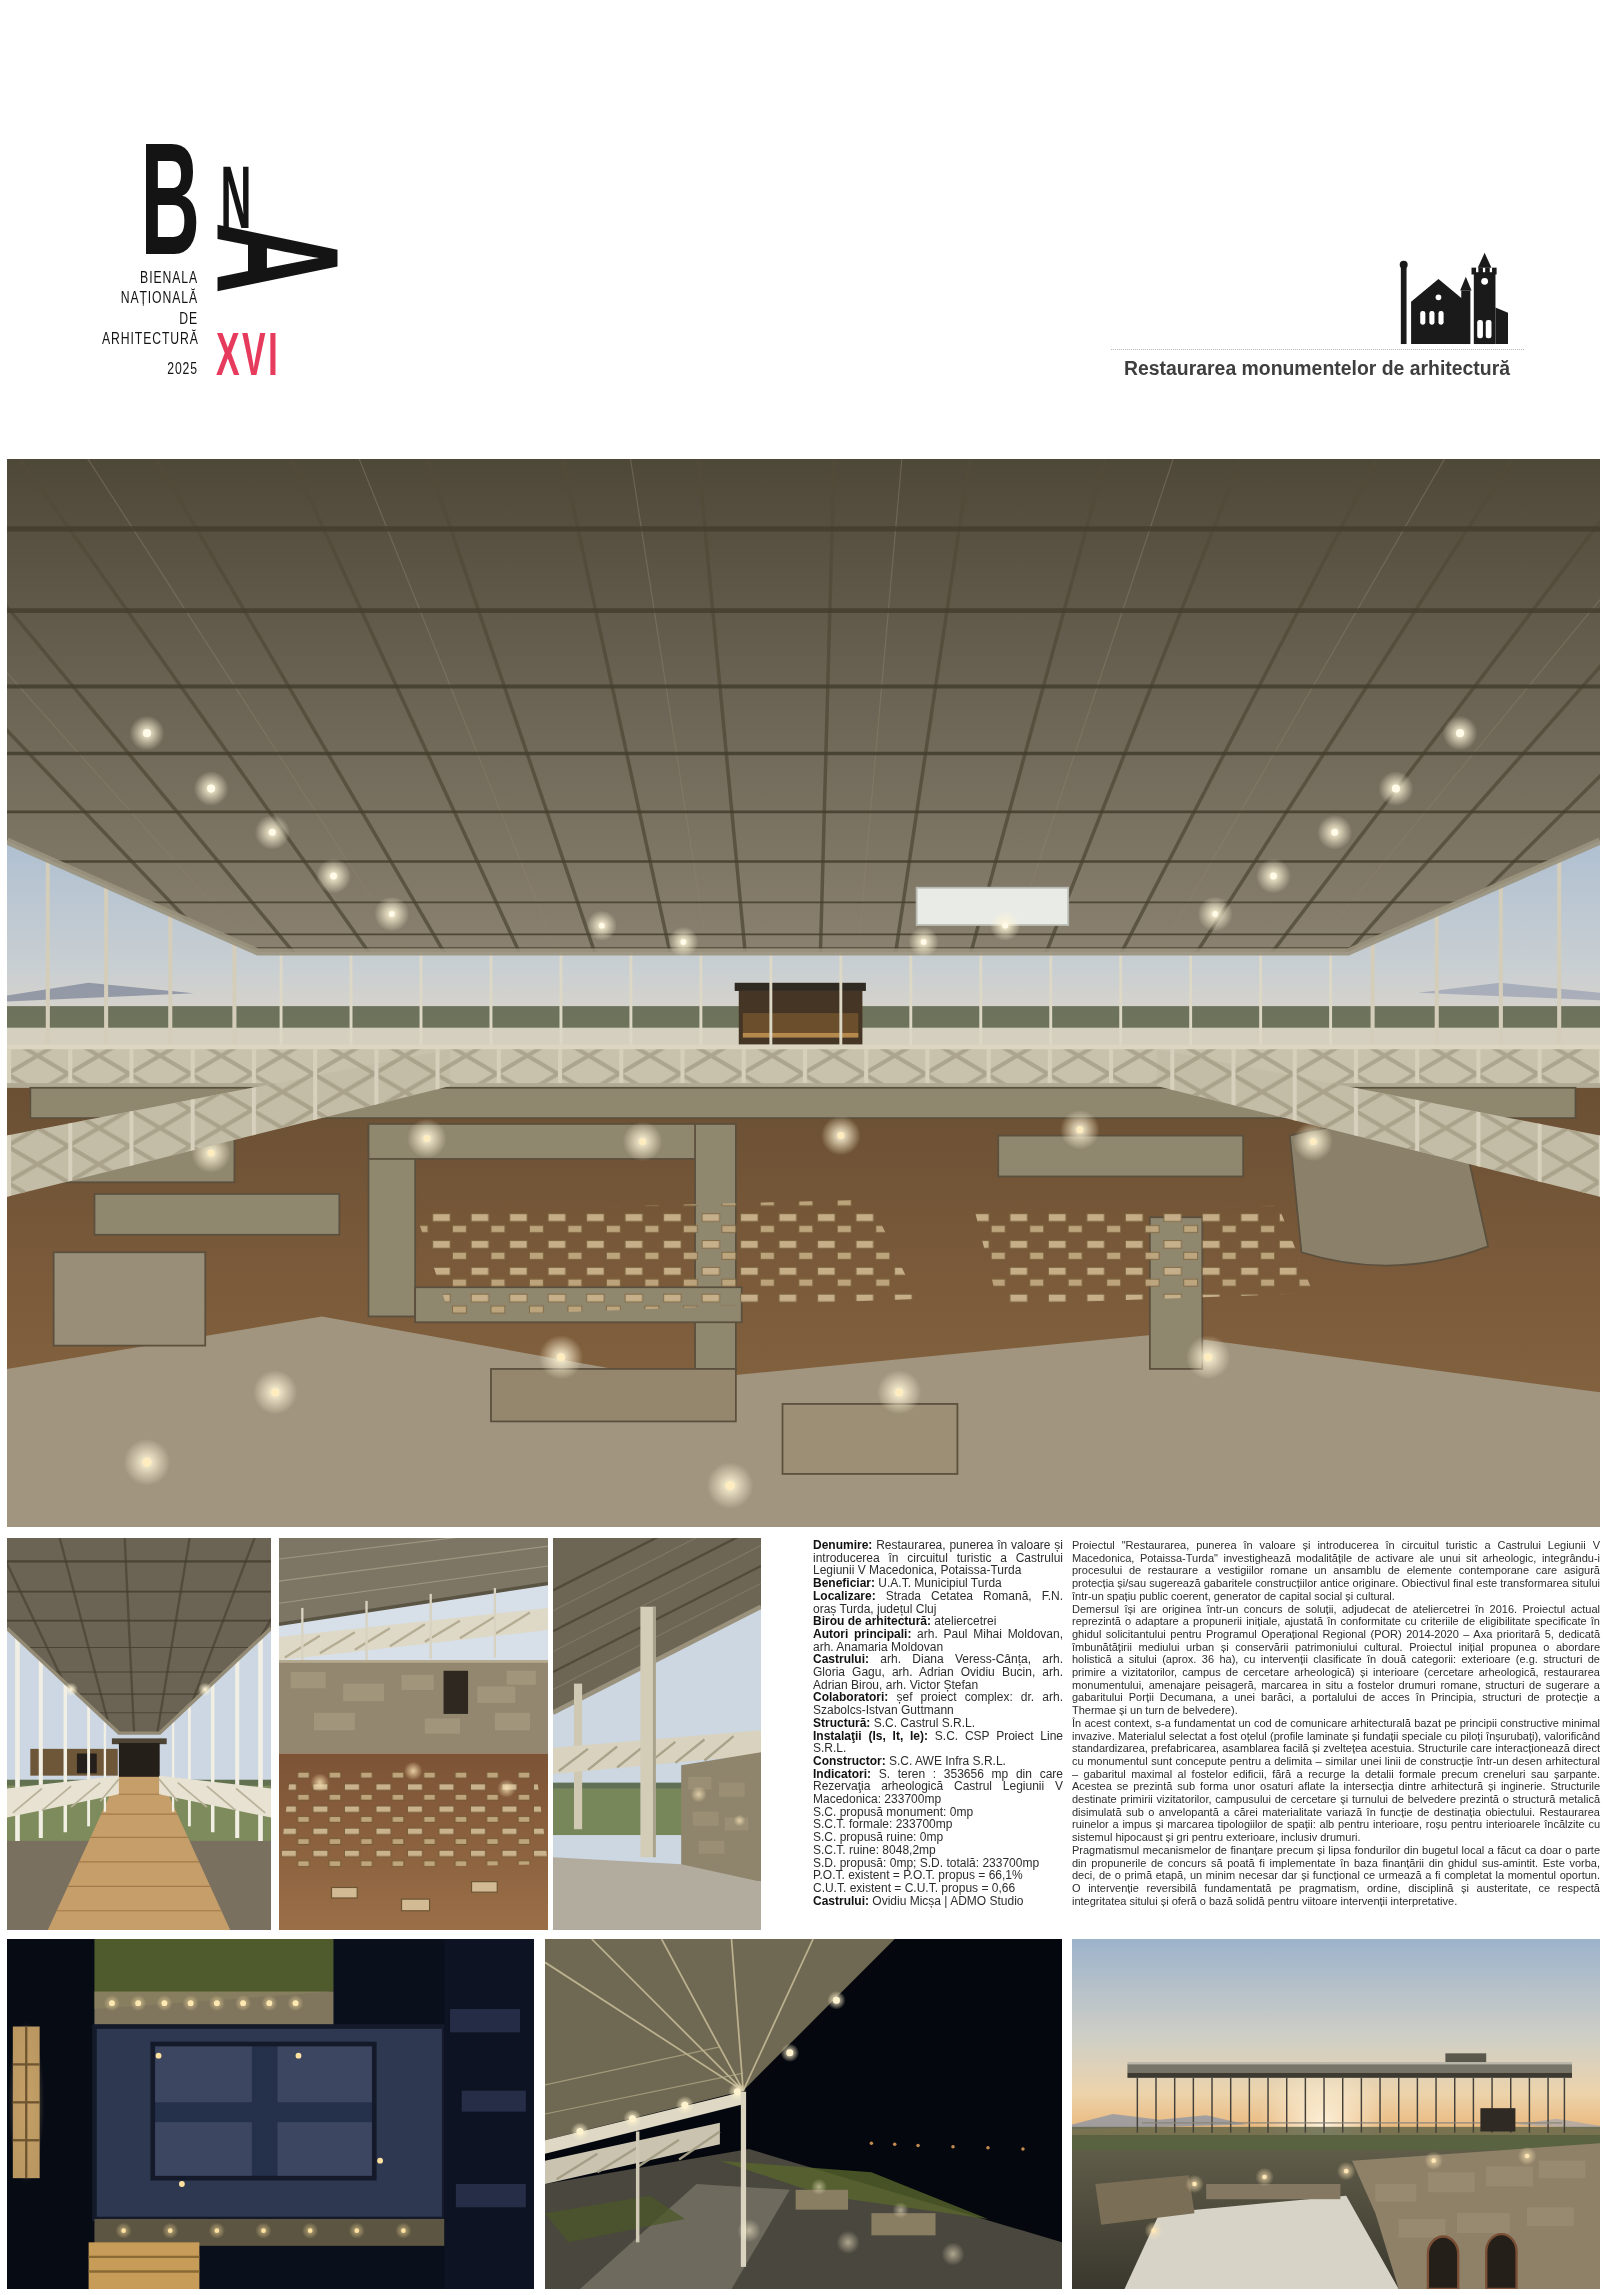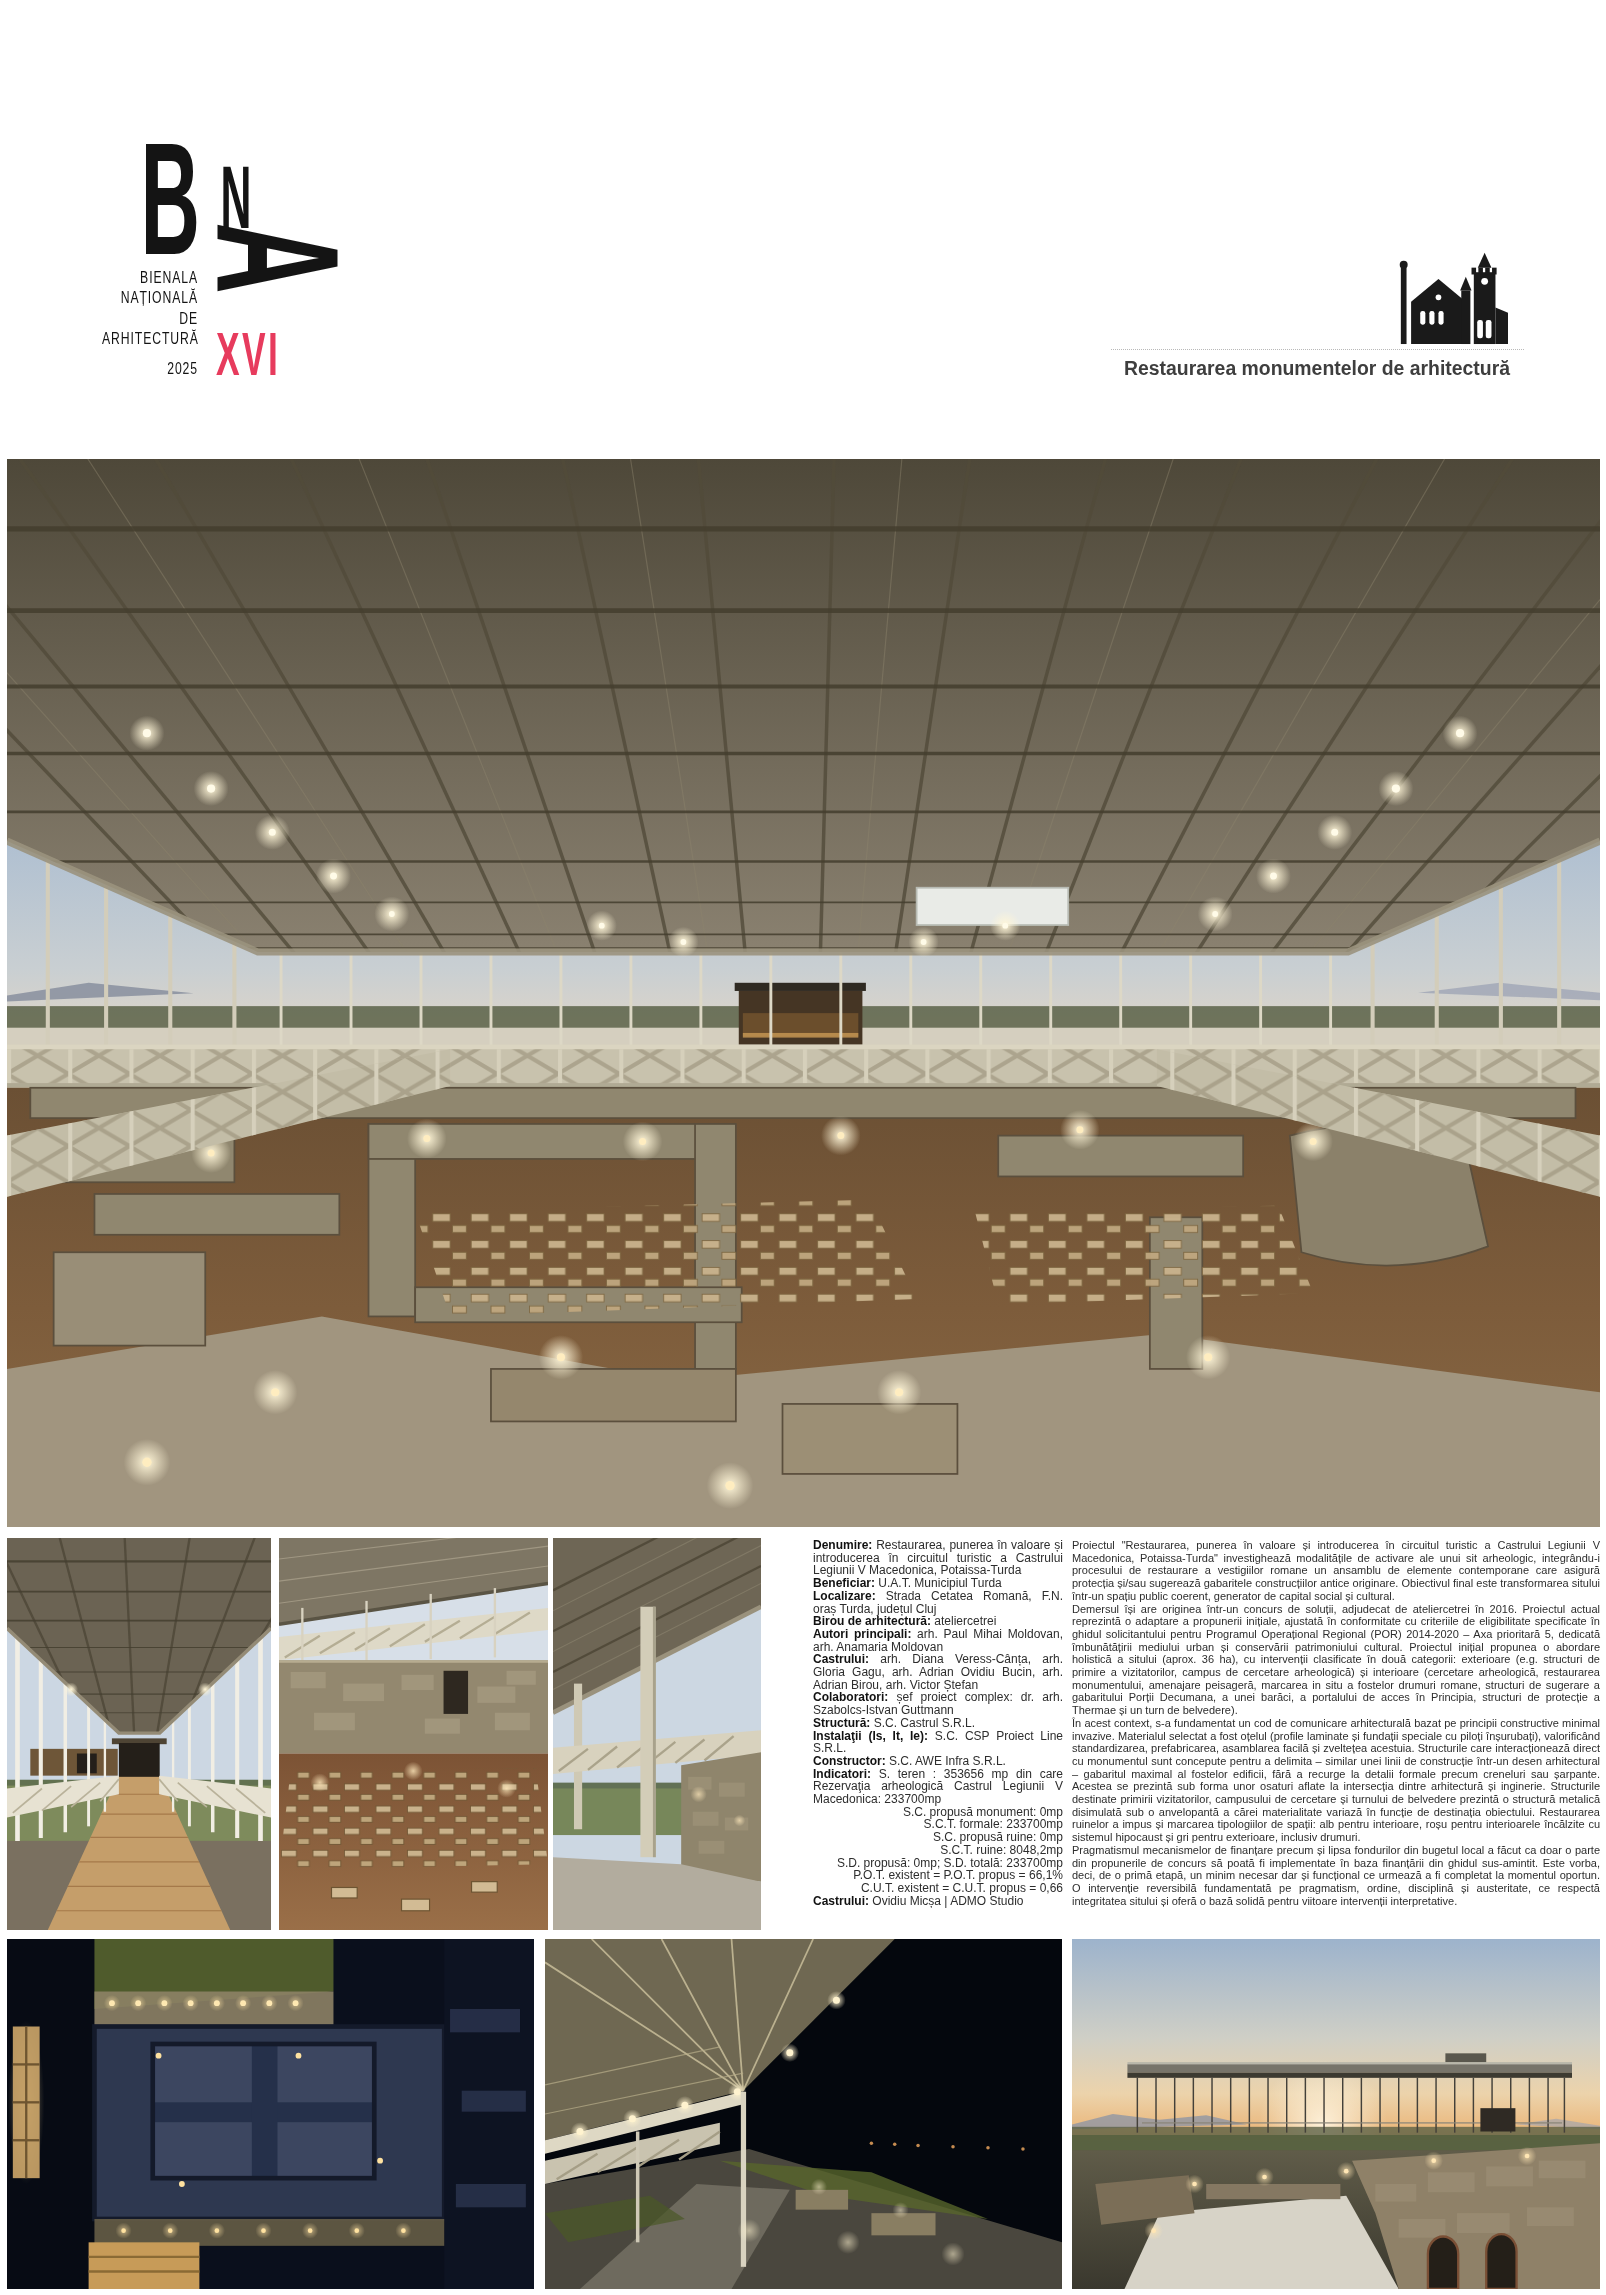--- a/index.html
+++ b/index.html
@@ -31,21 +31,21 @@
   .mid2{left:279px;top:1538px;width:269px;height:392px;}
   .mid3{left:553px;top:1538px;width:208px;height:392px;}
   .botA{left:7px;top:1939px;width:527px;height:350px;}
   .botB{left:545px;top:1939px;width:517px;height:350px;}
   .botC{left:1072px;top:1939px;width:528px;height:350px;}
 
   
   .details{position:absolute;left:813px;top:1539px;width:250px;
            font-size:12px;line-height:12.7px;color:#2d2d2d;text-align:justify;}
   .details .lbl{font-weight:700;color:#111;}
-  .details .subline{text-align:right;}
+  .details .subline{text-align:left;}
   .description{position:absolute;left:1072px;top:1539px;width:528px;
                font-size:11px;line-height:12.7px;color:#2d2d2d;text-align:justify;}
   .description p{margin:0;}
 </style>
 </head>
 <body>
 
 <div class="page">
 
   <svg class="logo-mark" viewBox="0 0 480 320">

